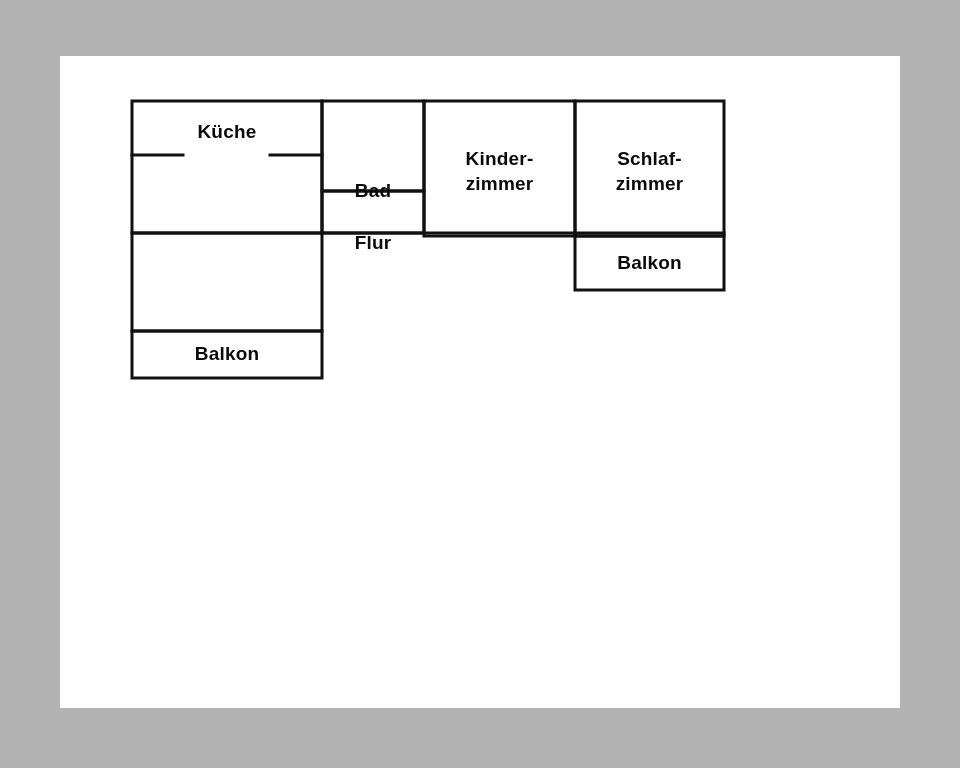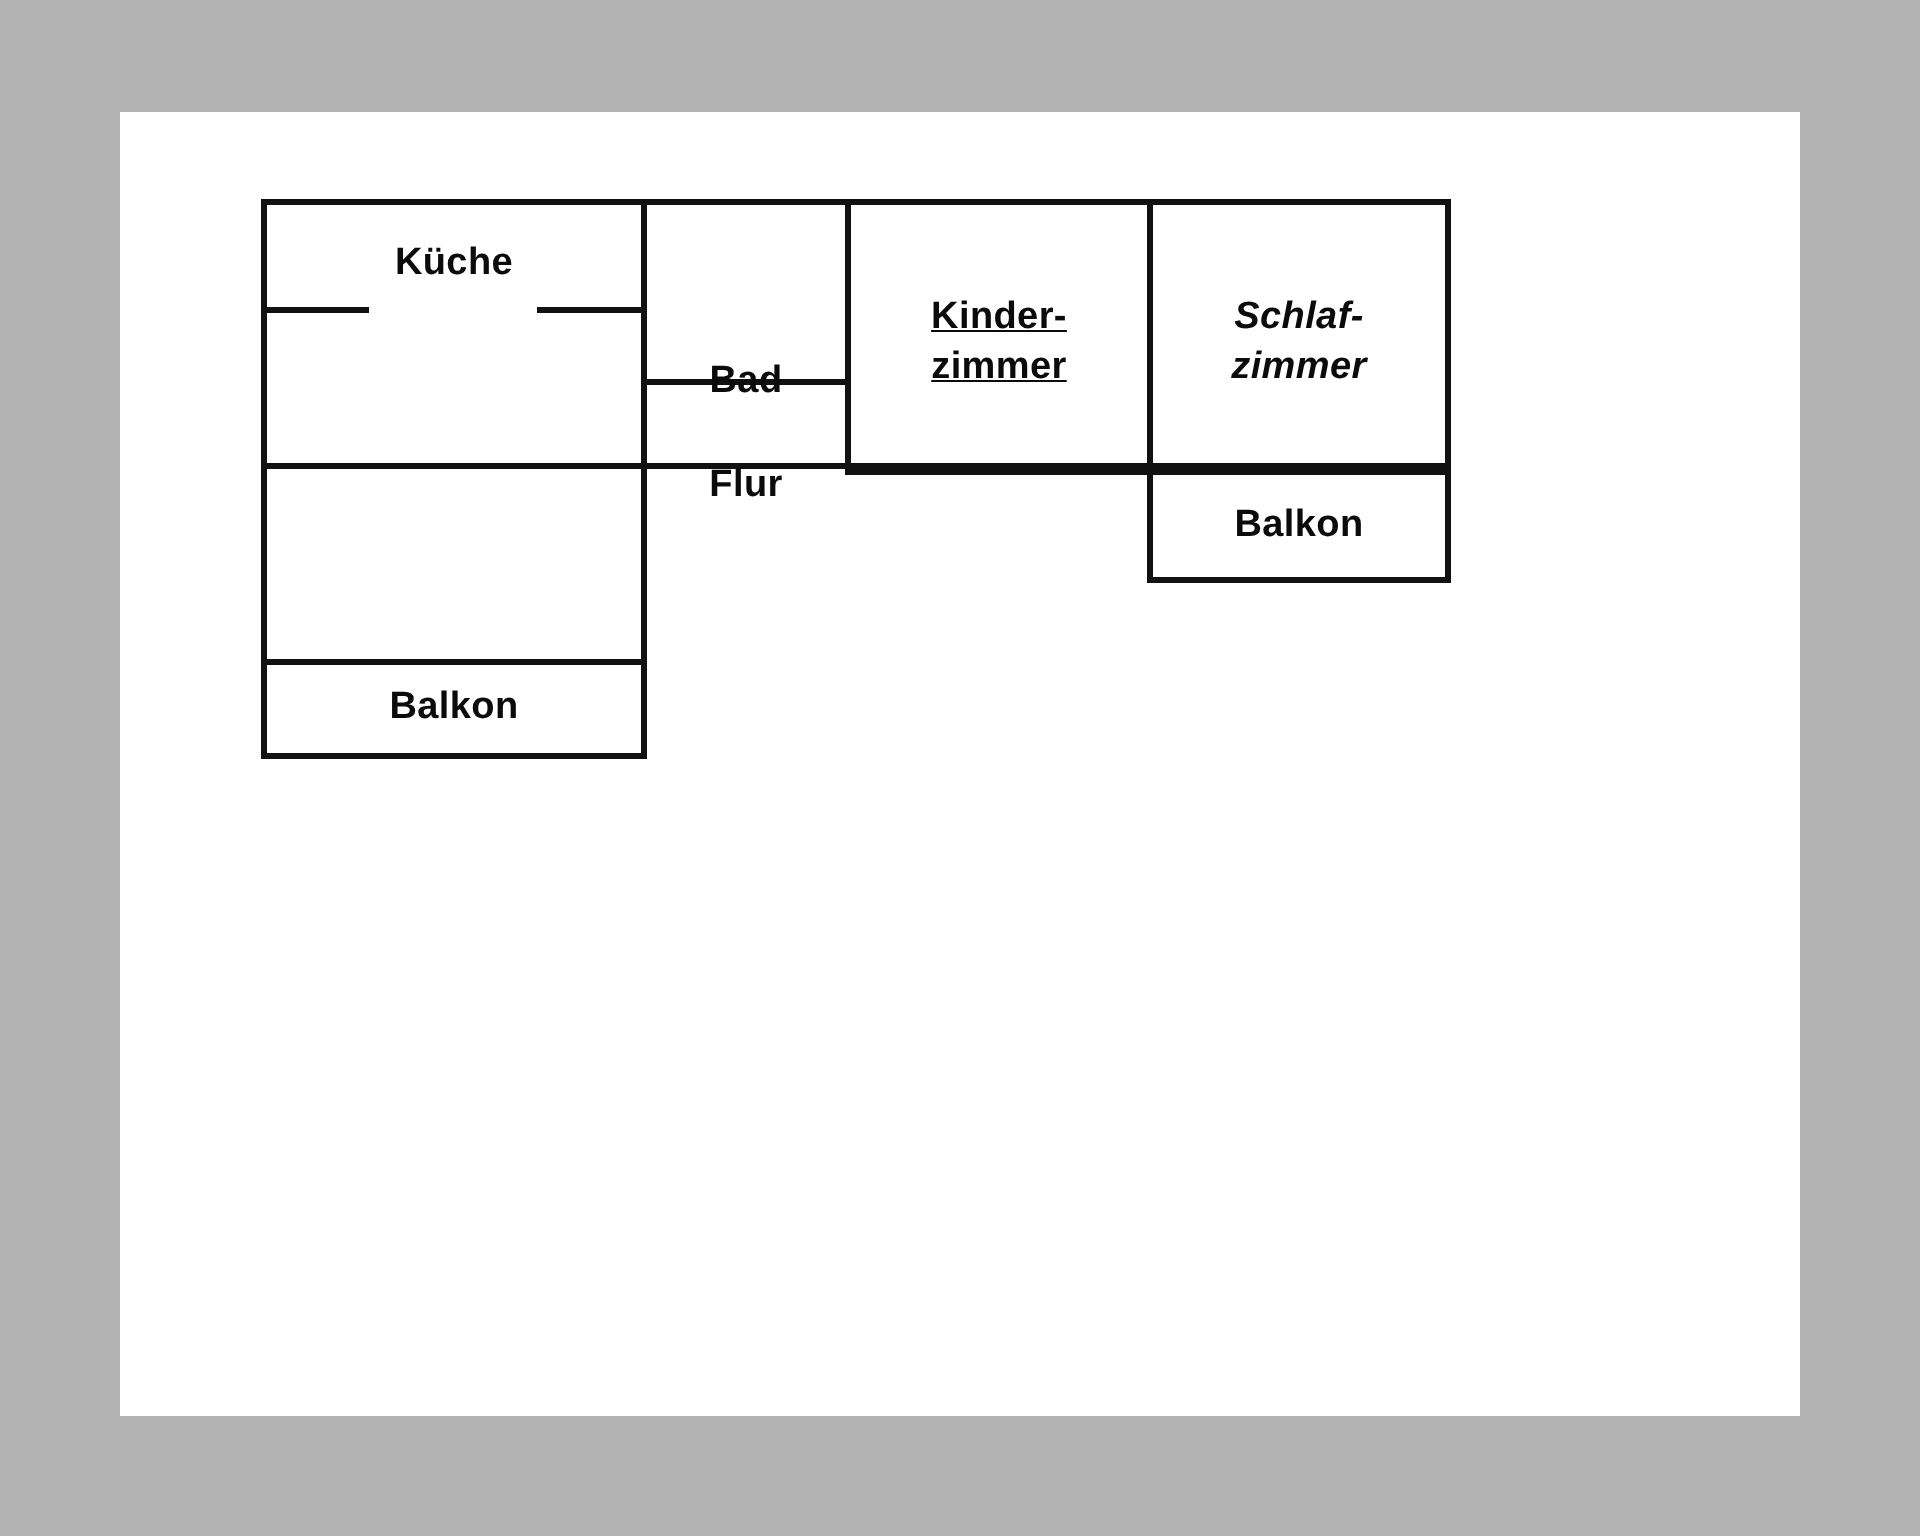--- a/index.html
+++ b/index.html
@@ -82,24 +82,24 @@
 
       </g>
     </svg>
 
     <div class="room-label" style="left:72px; top:63px; width:190px;">Küche</div>
 
     <div class="room-label" style="left:262px; top:122px; width:102px;">Bad</div>
 
     <div class="room-label" style="left:262px; top:146px; width:102px;margin-top:28px;">Flur</div>
 
-    <div class="room-label" style="left:364px; top:90px; width:151px;text-decoration:underline;">Kinder-
+    <div class="room-label" style="left:364px; top:90px; width:151px;">Kinder-
 zimmer</div>
 
-    <div class="room-label" style="left:515px; top:90px; width:149px;font-style:italic;">Schlaf-
+    <div class="room-label" style="left:515px; top:90px; width:149px;">Schlaf-
 zimmer</div>
 
     <div class="room-label" style="left:515px; top:194px; width:149px;">Balkon</div>
 
 
     <div class="room-label" style="left:72px; top:285px; width:190px;">Balkon</div>
 
   </div>
 </div>
 

